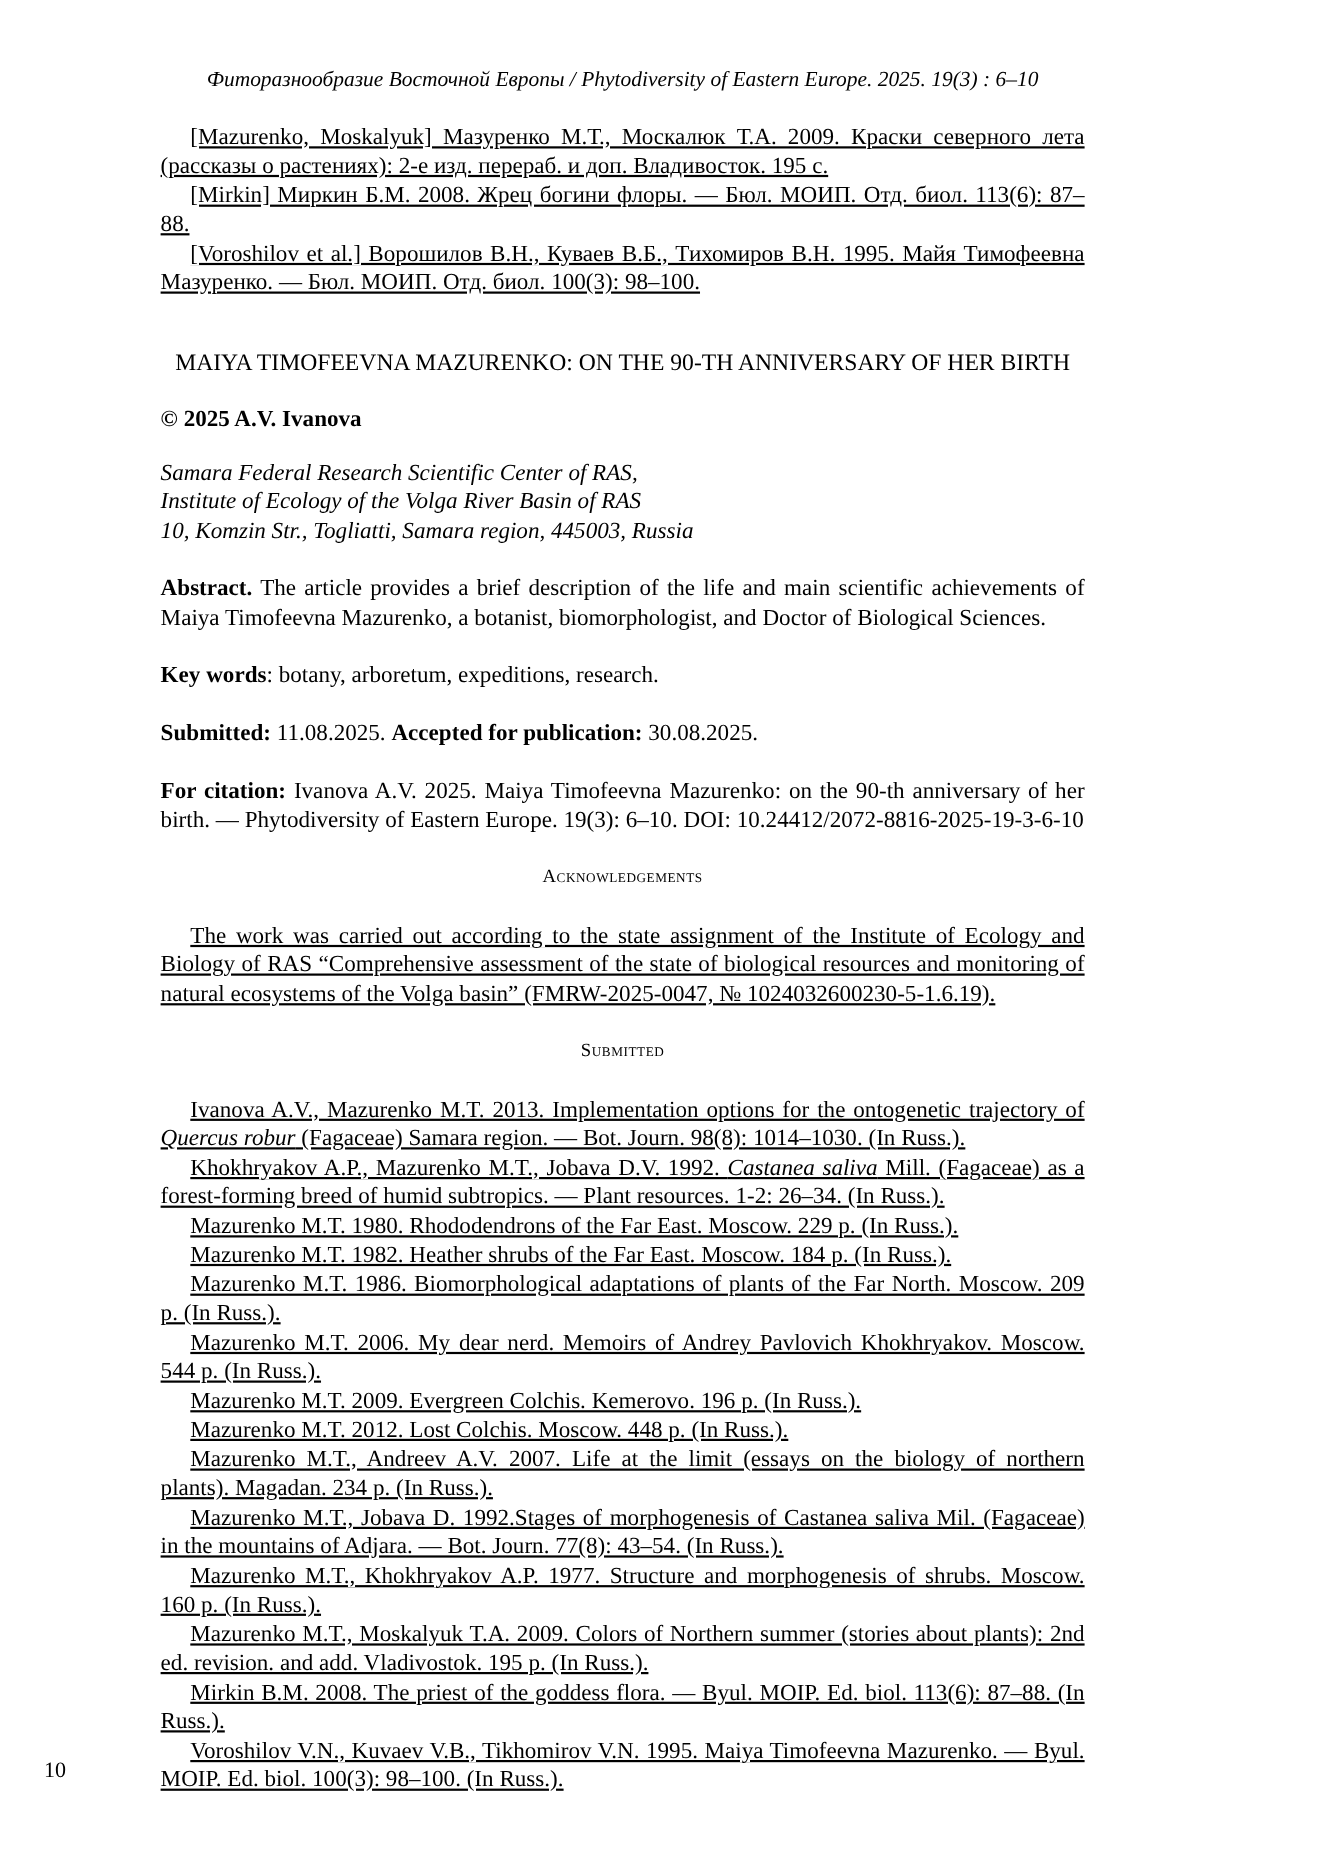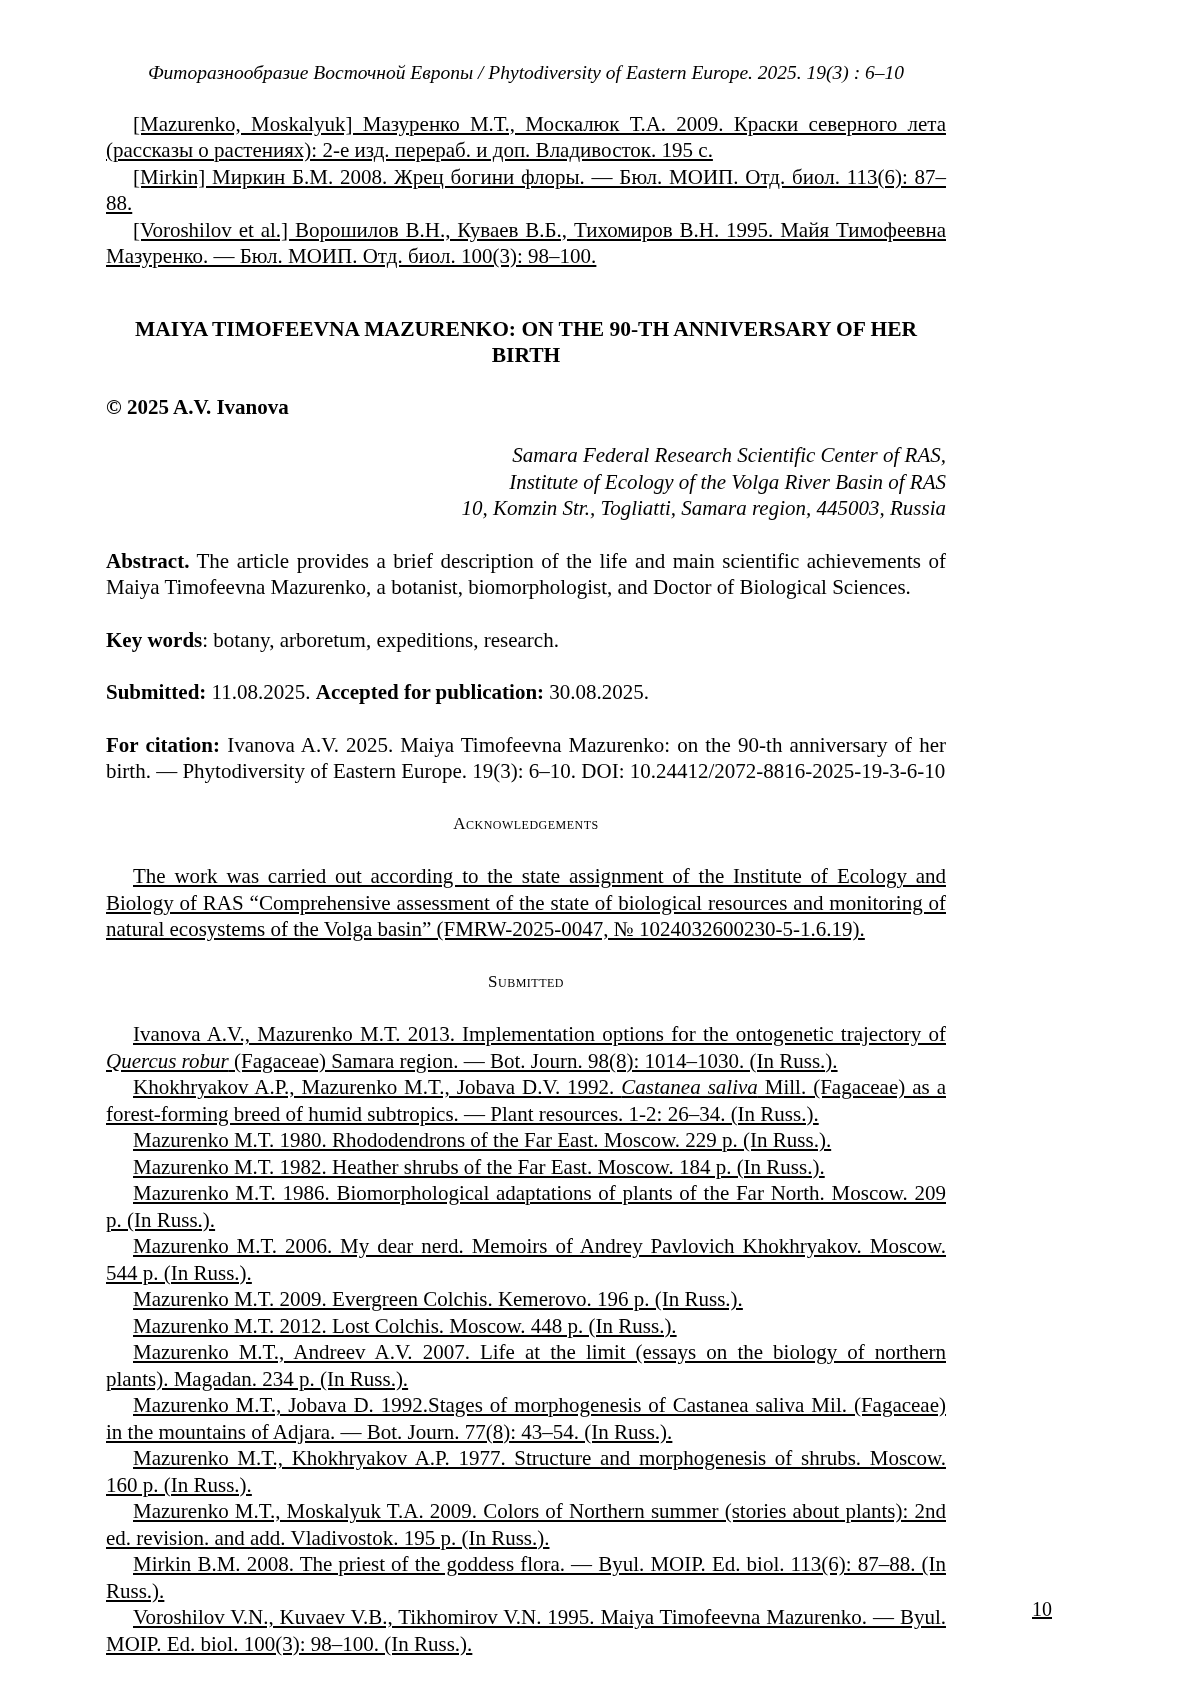--- a/index.html
+++ b/index.html
@@ -12,20 +12,21 @@
     width: 1052px;
     height: 1697px;
     box-sizing: border-box;
     padding: 60px 106px 0 106px;
     background: #ffffff;
     color: #000000;
     font-family: "Liberation Serif", "DejaVu Serif", serif;
     font-size: 21px;
     line-height: 26.5px;
     overflow: hidden;
+    margin-left: 40px;
   }
   .running-head {
     text-align: center;
     font-style: italic;
     font-size: 19.5px;
     margin: 0 0 24px 0;
   }
   p {
     margin: 0;
   }
@@ -35,31 +36,31 @@
   .indent {
     text-indent: 27px;
     text-decoration: underline;
   }
   .block {
     margin-top: 26px;
   }
   .article-title {
     margin-top: 46px;
     text-align: center;
-    font-weight: bold;
+    font-weight: normal;
     font-size: 21.5px;
   }
   .copyright-line {
     margin-top: 25px;
     text-align: left;
     font-weight: bold;
   }
   .affiliation {
     margin-top: 22px;
-    text-align: right;
+    text-align: left;
     font-style: italic;
     font-family: Liberation Serif, serif;
   }
   .section-heading {
     margin-top: 26px;
     text-align: center;
     font-variant: small-caps;
     letter-spacing: 0.5px;
     font-size: 17px;
   }
@@ -67,23 +68,22 @@
     font-style: italic;
   }
   b {
     font-weight: bold;
   }
   .page-number {
     position: absolute;
     left: 0;
     top: 1596px;
     width: 100%;
-    text-align: right;
+    text-align: left;
     font-size: 20px;
-    text-decoration: underline;
   }
 </style>
 </head>
 <body>
 
 <div class="page">
 
   <p class="running-head">Фиторазнообразие Восточной Европы / Phytodiversity of Eastern Europe. 2025. 19(3) : 6–10</p>
 
   <div>

